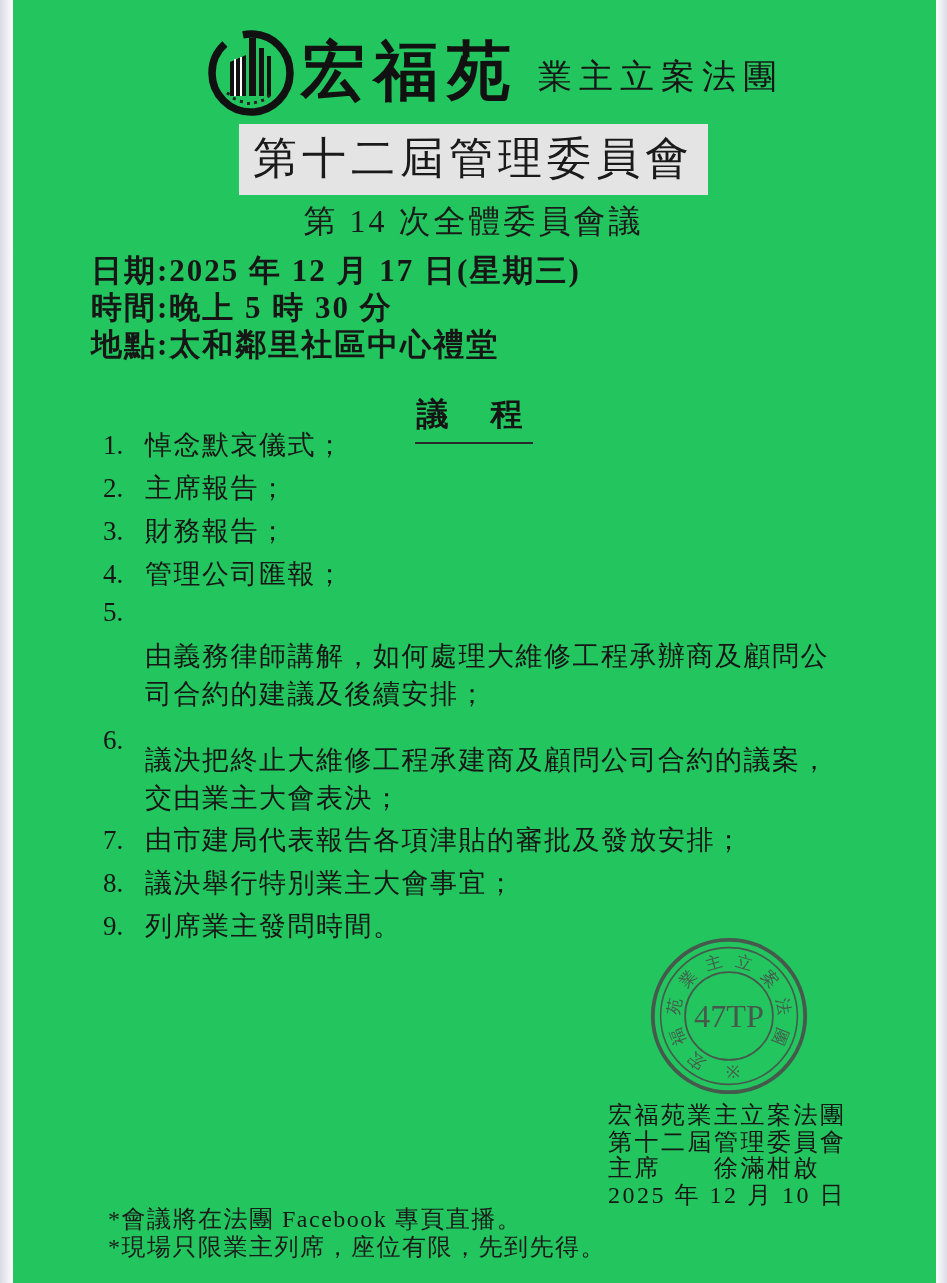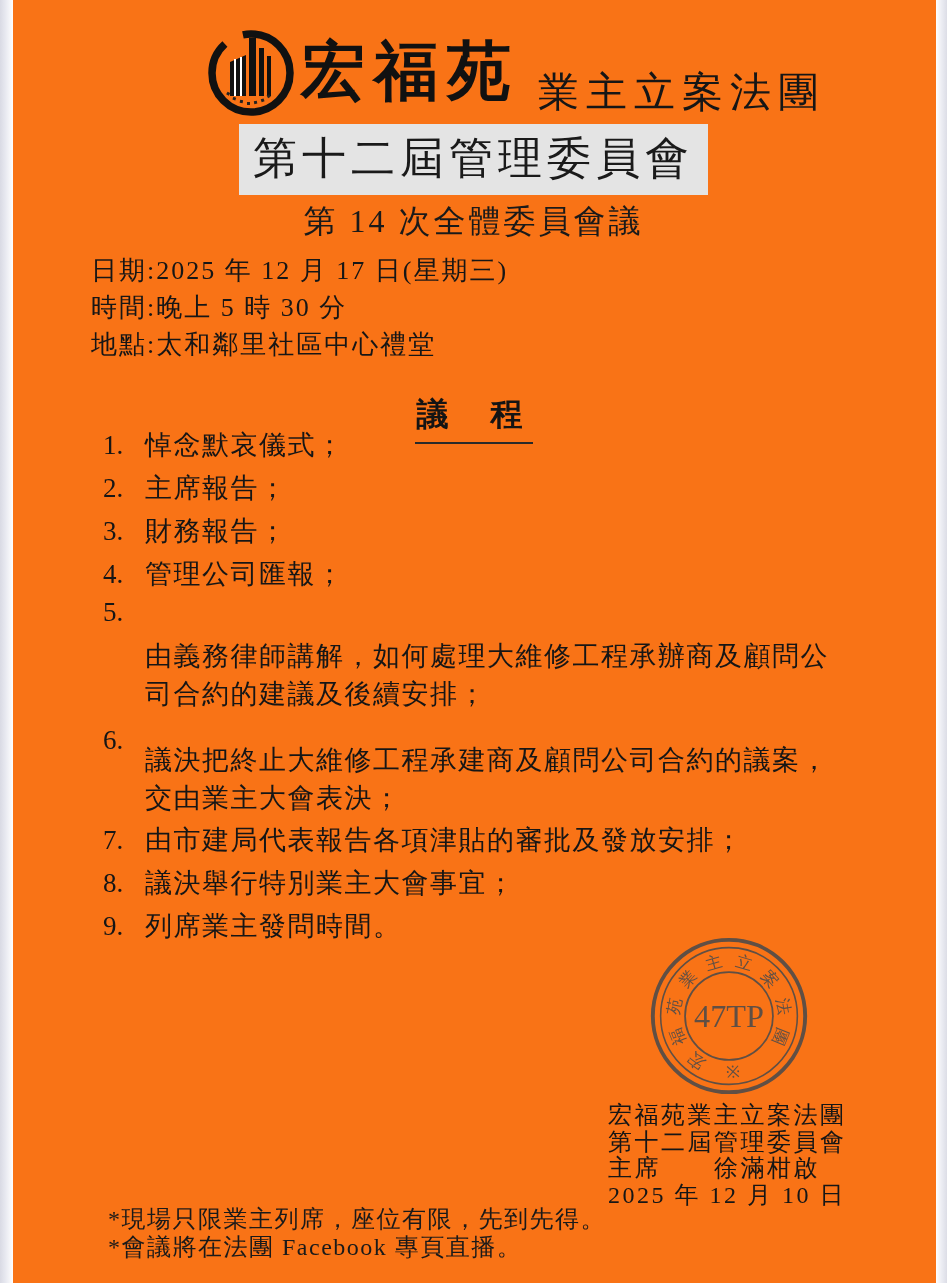--- a/index.html
+++ b/index.html
@@ -5,44 +5,44 @@
   html,body{margin:0;padding:0;}
   body{
     width:947px;height:1283px;
     background:#ffffff;
     font-family:"Liberation Serif","DejaVu Serif",serif;
     color:#1c1c1c;
     position:relative;
     overflow:hidden;
     -webkit-font-smoothing:antialiased;
   }
-  .page{position:absolute;inset:0;background:#f97316;}
+  .page{position:absolute;inset:0;background:#22c55e;}
   
   .edge-left{position:absolute;left:0;top:0;bottom:0;width:13px;
     background:linear-gradient(to right,#d9dae4 0%,#e9eaf1 45%,#ffffff 100%);}
   .edge-right{position:absolute;right:0;top:0;bottom:0;width:11px;
     background:linear-gradient(to left,#dcdde6 0%,#ecedf3 50%,#ffffff 100%);}
 
   
   .header{position:absolute;left:205px;top:26px;display:flex;align-items:flex-start;}
   .logo{width:92px;height:92px;flex:0 0 auto;}
   .org-name{font-size:64px;font-weight:900;letter-spacing:9px;line-height:92px;
     margin-left:4px;color:#111;}
-  .org-type{font-size:41px;letter-spacing:7px;line-height:1;margin-left:18px;
-    margin-top:46px;color:#161616;}
+  .org-type{font-size:34px;letter-spacing:7px;line-height:1;margin-left:18px;
+    margin-top:34px;color:#161616;}
 
   
   .title-wrap{position:absolute;left:0;right:0;top:124px;text-align:center;}
   .title-hl{display:inline-block;background:#e4e4e4;padding:5px 14px 7px 14px;
     font-size:44px;letter-spacing:5px;color:#1a1a1a;}
   .title-2{margin-top:5px;font-size:32px;letter-spacing:3px;color:#1a1a1a;}
 
   
-  .info{position:absolute;left:91px;top:252px;font-size:26px;line-height:37px;
-    letter-spacing:2px;color:#161616;}
+  .info{position:absolute;left:91px;top:252px;font-size:31px;line-height:37px;
+    letter-spacing:2px;color:#161616;font-weight:bold;}
 
   
   .agenda-head{position:absolute;left:0;right:0;top:380px;text-align:center;}
   .agenda-head .uline{display:inline-block;border-bottom:2.5px solid #2a2a2a;
     padding:0 10px 5px 2px;font-size:32px;font-weight:bold;color:#141414;margin-top:13px;}
   .agenda-head .uline .gap{display:inline-block;width:42px;}
 
   
   .agenda{position:absolute;left:103px;top:430px;width:780px;font-size:27px;color:#161616;}
   .a-item{display:flex;margin-bottom:13px;line-height:30px;}
@@ -179,16 +179,16 @@
   </svg>
 
   <div class="signature">
     <div>宏福苑業主立案法團</div>
     <div>第十二屆管理委員會</div>
     <div>主席　　徐滿柑啟</div>
     <div>2025 年 12 月 10 日</div>
   </div>
 
   <div class="footnotes">
+    <div>*會議將在法團 Facebook 專頁直播。</div>
     <div>*現場只限業主列席，座位有限，先到先得。</div>
-    <div>*會議將在法團 Facebook 專頁直播。</div>
   </div>
 </div>
 
 </body></html>

